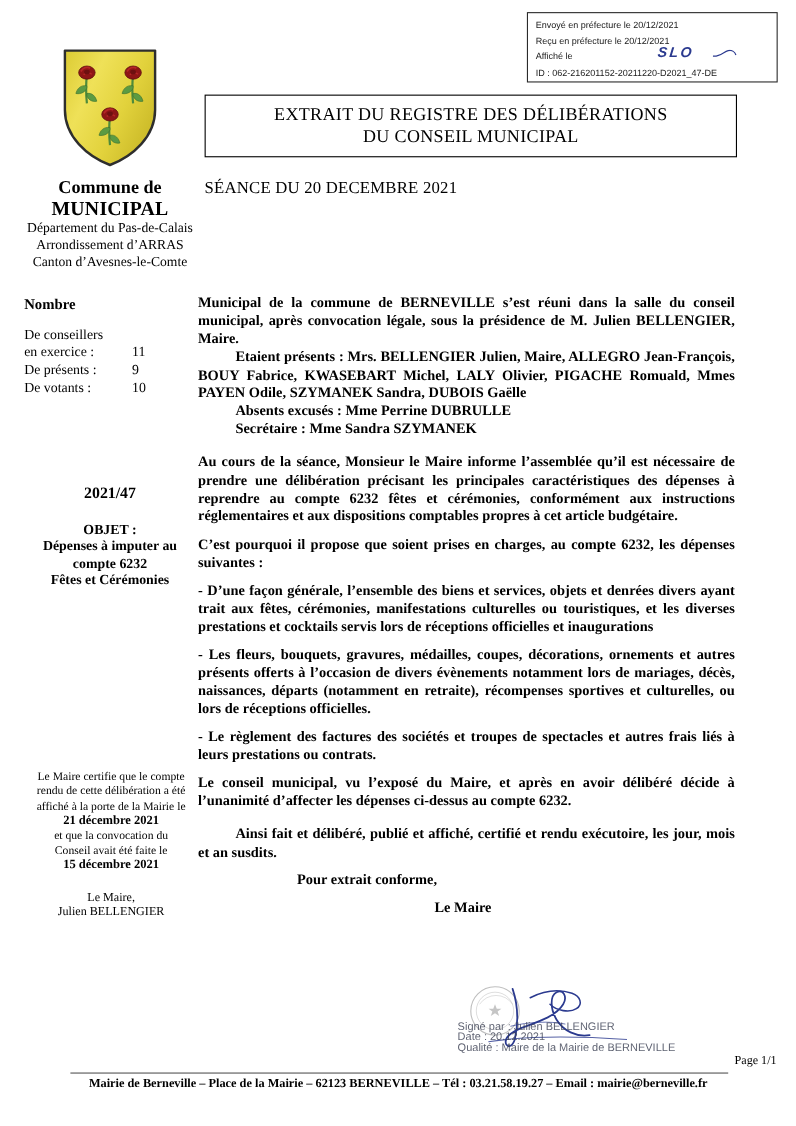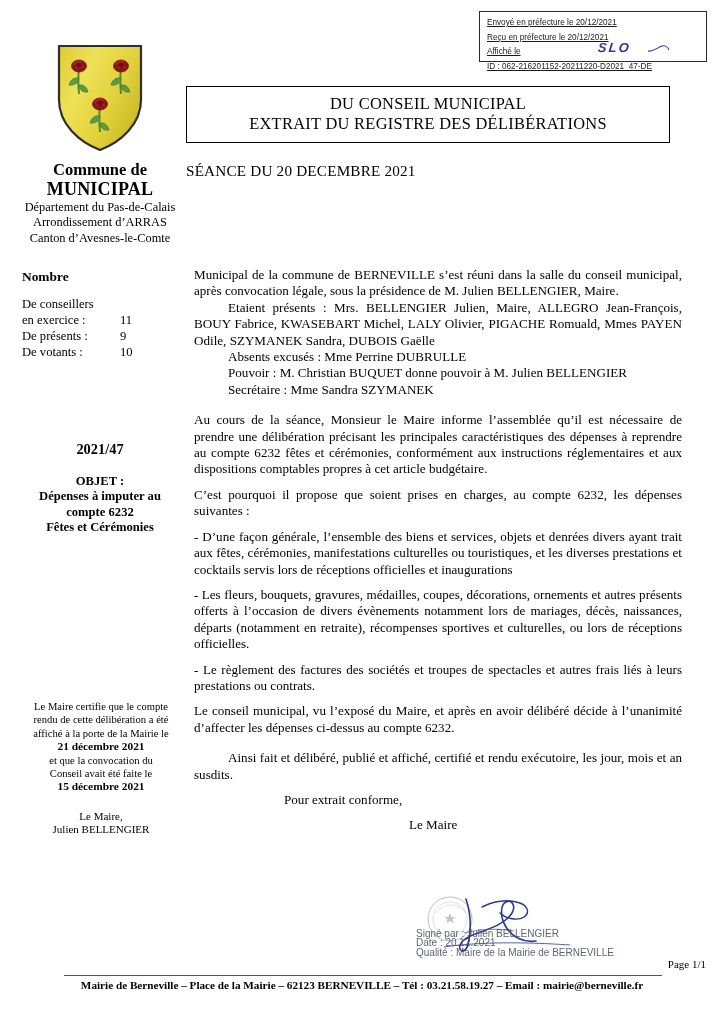--- a/index.html
+++ b/index.html
@@ -18,29 +18,28 @@
     overflow: hidden;
     box-sizing: border-box;
   }
 
   
   .prefecture-box {
     position: absolute;
     left: 479px;
     top: 11px;
     width: 228px;
-    height: 51px;
+    height: 64px;
     border: 1.2px solid #2b2b2b;
     box-sizing: border-box;
     padding: 4px 13px 0 7px;
     font-family: "Liberation Sans", sans-serif;
     font-size: 8.2px;
     line-height: 14.6px;
     color: #1a1a1a;
-    text-decoration: underline;
   }
   .prefecture-box div { white-space: nowrap; }
   .slo-mark {
     position: absolute;
     left: 118px;
     top: 29px;
     font-family: "Liberation Sans", sans-serif;
     font-weight: bold;
     font-style: italic;
     font-size: 13px;
@@ -153,26 +152,27 @@
     text-align: center;
     font-size: 10.6px;
     line-height: 13.4px;
   }
   .certif-wrap .b { font-weight: bold; font-size: 11.4px; }
   .certif-sign { margin-top: 16px; font-size: 11px; line-height: 13.6px; }
 
   
   .body-col {
     position: absolute;
-    left: 194px;
+    left: 180px;
     top: 267px;
     width: 488px;
     font-size: 13.1px;
     line-height: 16.4px;
     text-align: justify;
+    font-weight: bold;
   }
   .body-col p {
     margin: 0 0 9px 0;
     text-align: justify;
   }
   .body-col p.ind { text-indent: 34px; }
   .body-col p.noind { text-indent: 0; }
 
   .attendance p { margin: 0; }
   .attendance { margin-bottom: 14px; }
@@ -267,22 +267,22 @@
       <use href="#rose" transform="translate(53,60)"></use>
     </svg>
     <div class="commune-line1">Commune de</div>
     <div class="commune-line2">MUNICIPAL</div>
     <div class="commune-sub">Département du Pas-de-Calais</div>
     <div class="commune-sub">Arrondissement d’ARRAS</div>
     <div class="commune-sub">Canton d’Avesnes-le-Comte</div>
   </div>
 
   <div class="title-box">
+    <div class="tl">EXTRAIT DU REGISTRE DES DÉLIBÉRATIONS</div>
     <div class="tl">DU CONSEIL MUNICIPAL</div>
-    <div class="tl">EXTRAIT DU REGISTRE DES DÉLIBÉRATIONS</div>
   </div>
 
   <div class="seance">SÉANCE DU 20 DECEMBRE 2021</div>
 
   <div class="nombre-wrap">
     <div class="nombre-title">Nombre</div>
     <div>De conseillers</div>
     <div class="nombre-row">
       <span class="lbl">en exercice :</span>
       <span class="val">11</span>
@@ -317,21 +317,20 @@
       <div>Le Maire,</div>
       <div>Julien BELLENGIER</div>
     </div>
   </div>
 
   <div class="body-col">
     <div class="attendance">
       <p class="noind">Municipal de la commune de BERNEVILLE s’est réuni dans la salle du conseil municipal, après convocation légale, sous la présidence de M. Julien BELLENGIER, Maire.</p>
       <p class="ind">Etaient présents : Mrs. BELLENGIER Julien, Maire, ALLEGRO Jean-François, BOUY Fabrice, KWASEBART Michel, LALY Olivier,  PIGACHE Romuald, Mmes PAYEN Odile, SZYMANEK Sandra, DUBOIS Gaëlle</p>
       <p class="ind">Absents excusés : Mme Perrine DUBRULLE</p>
-      <p class="ind">Pouvoir :  M.  Christian  BUQUET  donne  pouvoir  à  M.  Julien BELLENGIER</p>
       <p class="ind">Secrétaire : Mme Sandra SZYMANEK</p>
     </div>
 
     <p>Au cours de la séance, Monsieur le Maire informe l’assemblée qu’il est nécessaire de prendre une délibération précisant les principales caractéristiques des dépenses à reprendre au compte 6232 fêtes et cérémonies, conformément aux instructions réglementaires et aux dispositions comptables propres à cet article budgétaire.</p>
     <p>C’est pourquoi il propose que soient prises en charges, au compte 6232, les dépenses suivantes :</p>
 
     <p>- D’une façon générale, l’ensemble des biens et services, objets et denrées divers ayant trait aux fêtes, cérémonies, manifestations culturelles ou touristiques, et les diverses prestations et cocktails servis lors de réceptions officielles et inaugurations</p>
     <p>- Les fleurs, bouquets, gravures, médailles, coupes, décorations, ornements et autres présents offerts à l’occasion de divers évènements notamment lors de mariages, décès, naissances, départs (notamment en retraite), récompenses sportives et culturelles, ou lors de réceptions officielles.</p>
     <p>- Le règlement des factures des sociétés et troupes de spectacles et autres frais liés à leurs prestations ou contrats.</p>
 

